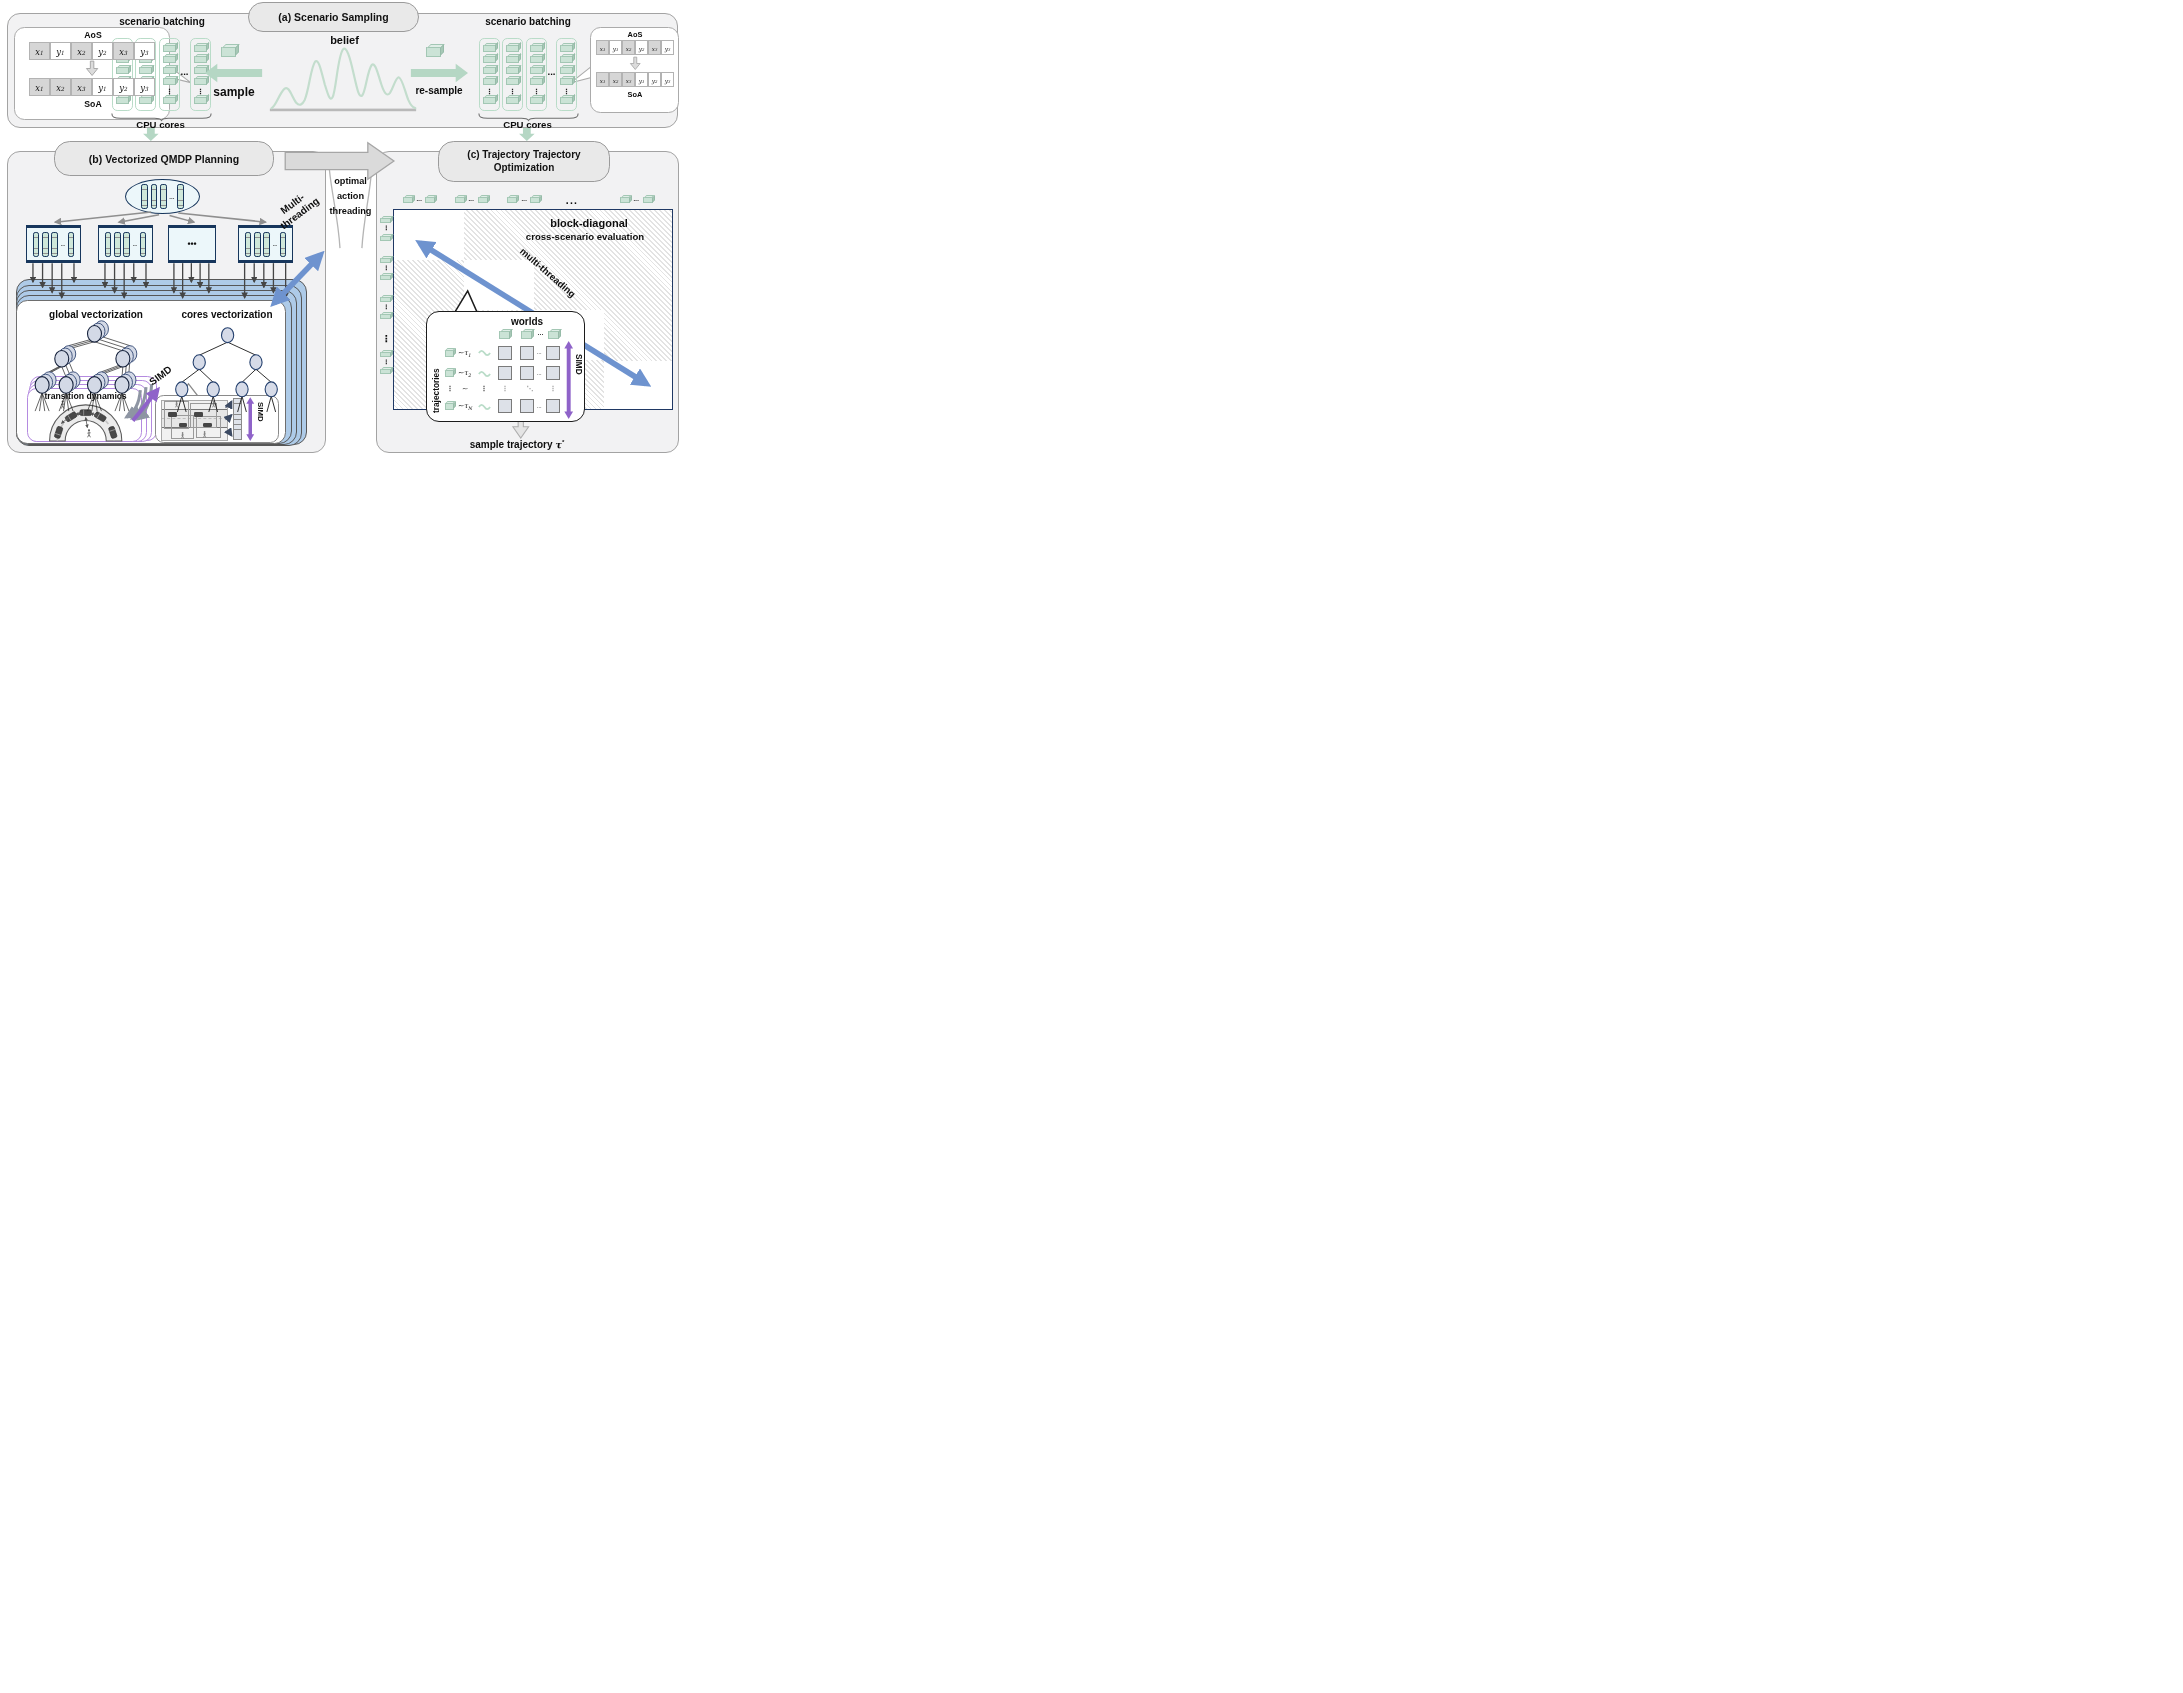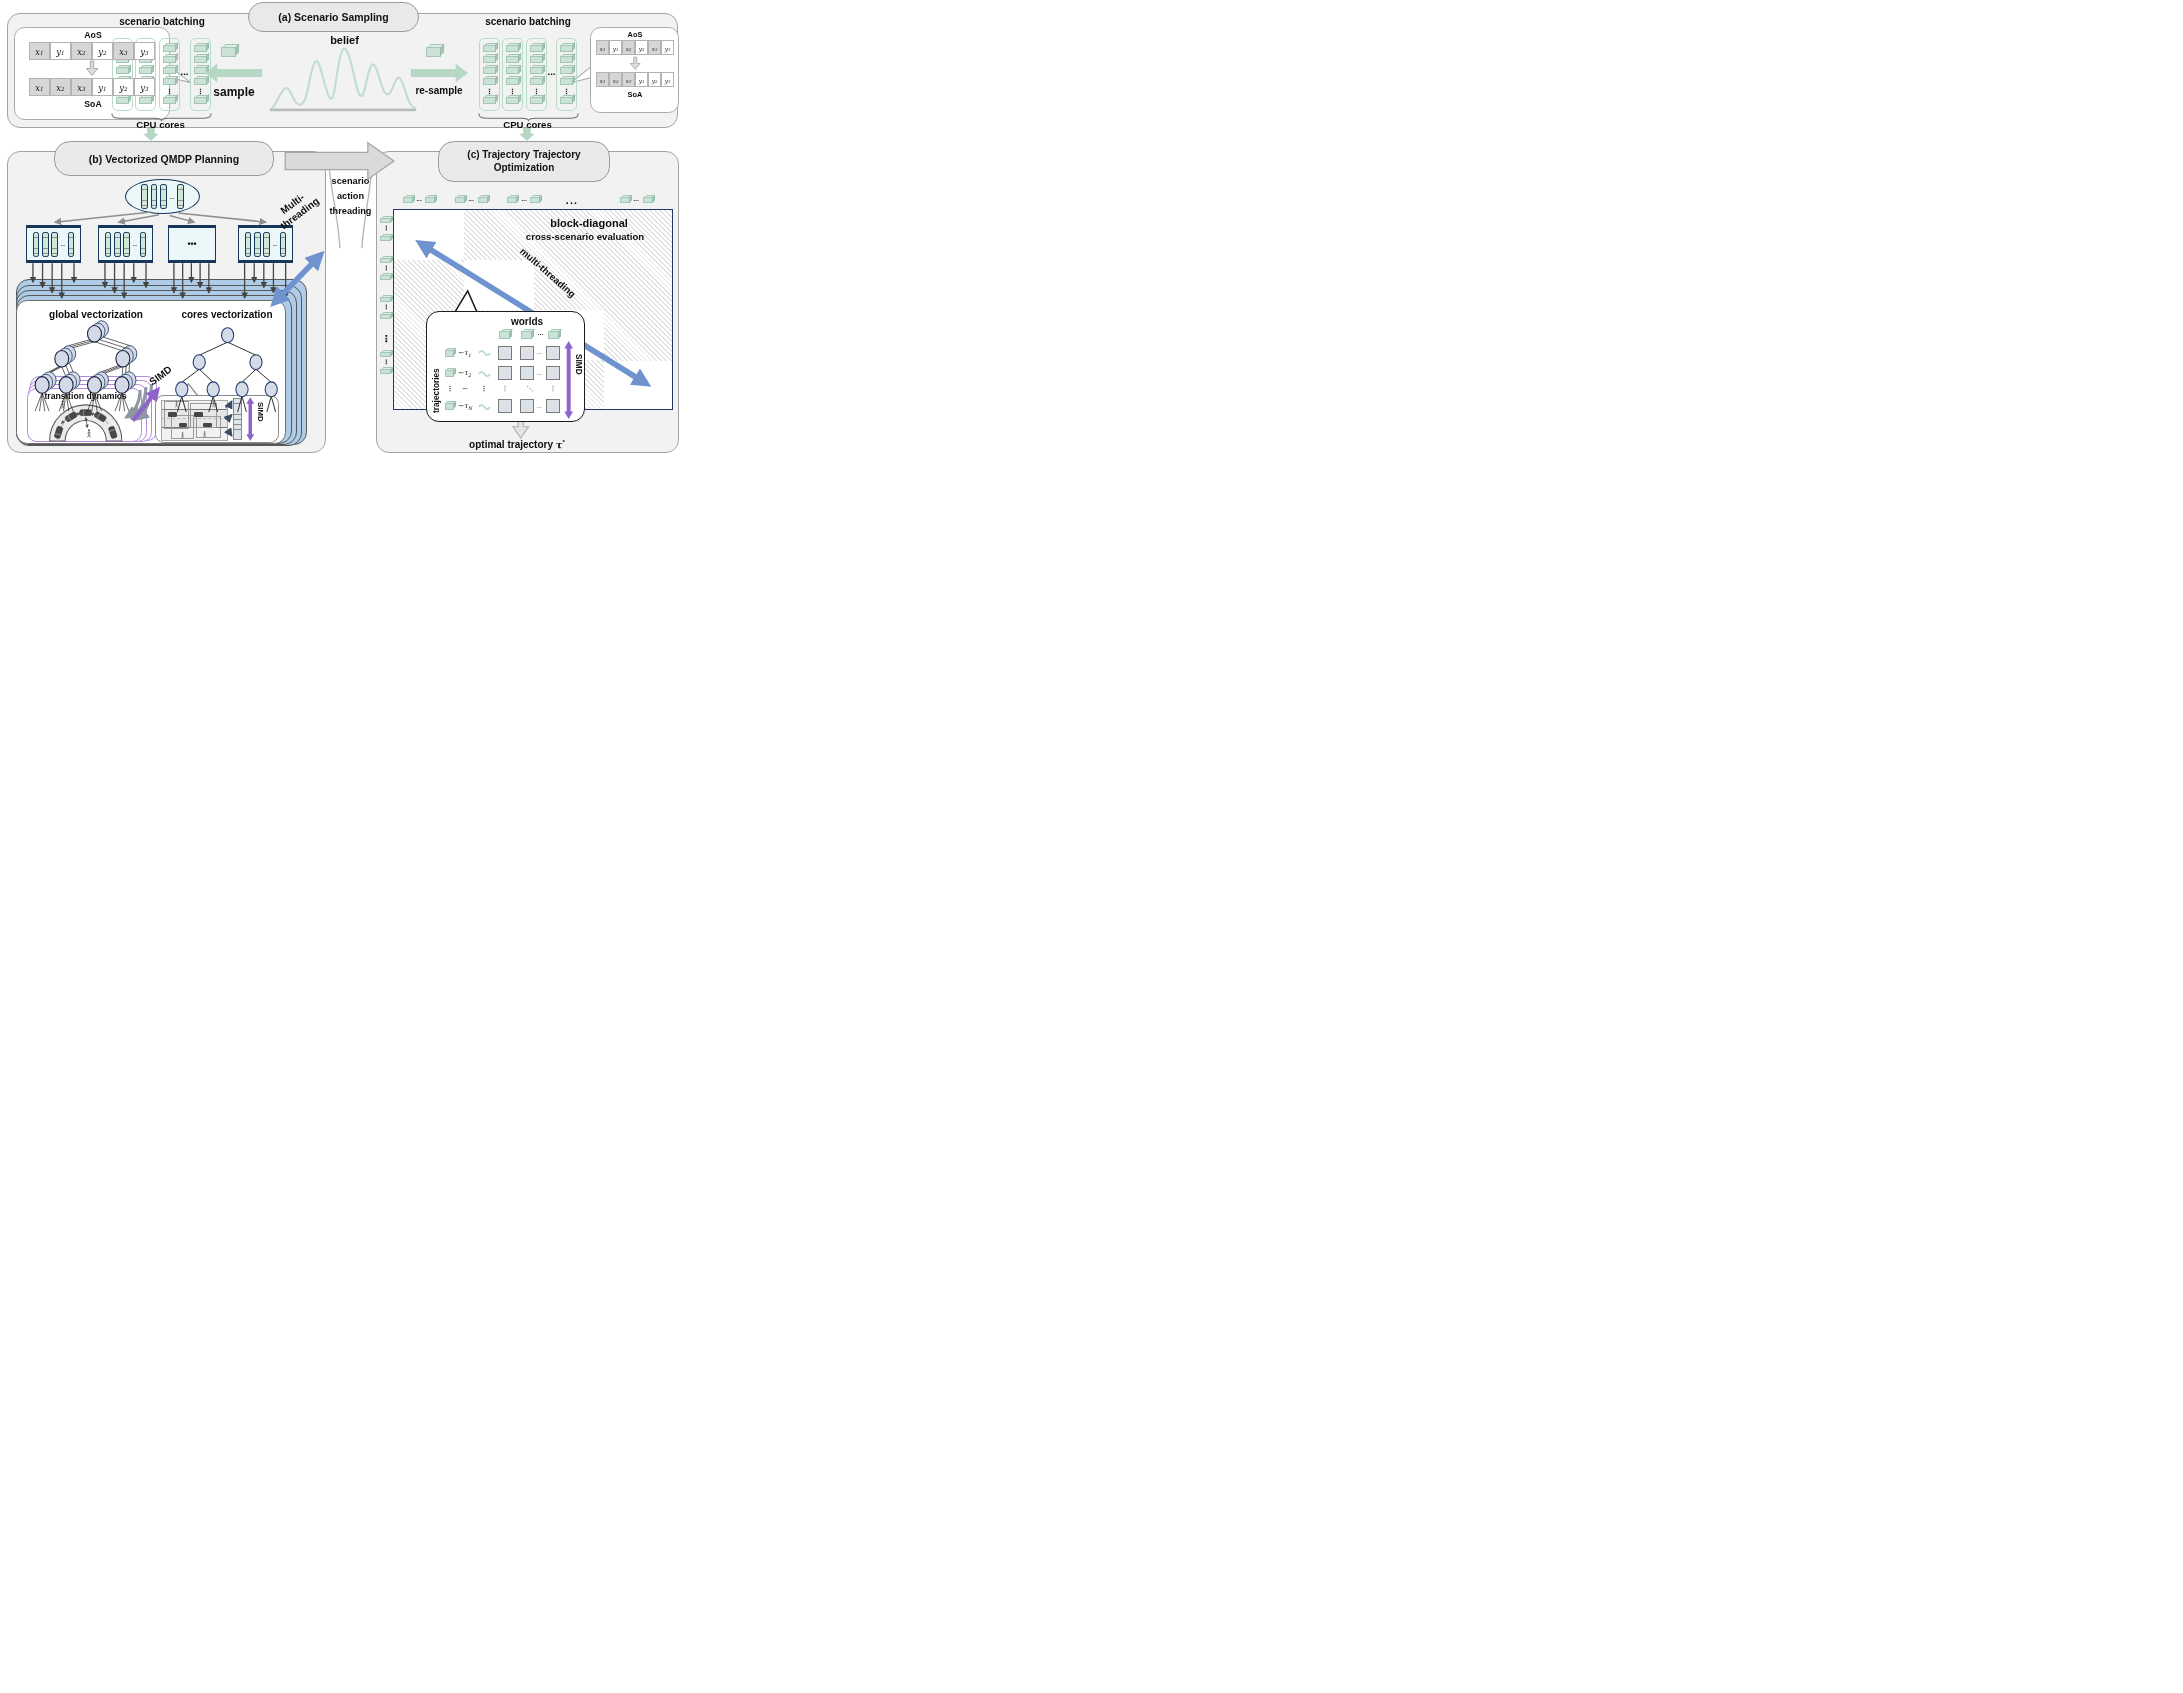--- a/index.html
+++ b/index.html
@@ -575,21 +575,21 @@
   </div>
 
   <svg style="left:325px;top:170px;z-index:1" width="51" height="79" viewBox="0 0 116 180">
     <path d="M10,0 C16,60 30,110 34,178 L84,178 C88,110 102,60 106,0 Z" fill="#fff"></path>
     <path d="M10,0 C16,60 30,110 34,178" fill="none" stroke="#b5b5b5" stroke-width="3"></path>
     <path d="M106,0 C102,60 88,110 84,178" fill="none" stroke="#b5b5b5" stroke-width="3"></path>
   </svg>
   <svg style="left:284px;top:141px;z-index:5" width="112" height="40" viewBox="0 0 256 92">
     <polygon points="2,26 192,26 192,4 252,46 192,88 192,66 2,66" fill="#dadada" stroke="#a6a6a6" stroke-width="3"></polygon>
   </svg>
-  <div class="lbl" style="left:325px;top:176px;width:51px;font-size:9.2px;z-index:4">scenario</div>
+  <div class="lbl" style="left:325px;top:176px;width:51px;font-size:9.2px;z-index:4">optimal</div>
   <div class="lbl" style="left:325px;top:191px;width:51px;font-size:9.2px;z-index:4">action</div>
   <div class="lbl" style="left:325px;top:206px;width:51px;font-size:9.2px;z-index:4">threading</div>
 
   <div class="panel" style="left:376px;top:151px;width:303px;height:302px"></div>
   <div class="pill" style="left:438px;top:141px;width:170px;height:39px;font-size:10px;line-height:1.25">
     <div>(c) Trajectory Trajectory</div>
     <div>Optimization</div>
   </div>
 
   <span class="cube cubeF" style="--w:9.6px;--h:5.7px;--d:2.6px;left:403px;top:197px"></span>
@@ -689,17 +689,17 @@
       <polygon points="13,0 3,17 23,17" fill="#8f63c9"></polygon>
         <polygon points="13,178 3,161 23,161" fill="#8f63c9"></polygon>
     </svg>
     <div class="vtext" style="position:absolute;left:147px;top:42px;height:48px;font-size:8.3px">SIMD</div>
   </div>
 
   <svg style="left:512px;top:412px;z-index:3" width="17.5" height="27" viewBox="0 0 40 62">
     <polygon points="14,2 26,2 26,34 38,34 20,60 2,34 14,34" fill="#e4e4e4" stroke="#aeaeae" stroke-width="2.5"></polygon>
   </svg>
   <div class="lbl" style="left:445px;top:438px;width:144px;font-size:10px;z-index:4">
-    <span>optimal trajectory</span>&nbsp;<span class="mser">τ</span><sup style="font-size:6.1px">*</sup>
+    <span>sample trajectory</span>&nbsp;<span class="mser">τ</span><sup style="font-size:6.1px">*</sup>
   </div>
 
 </div>
 
 
 </body></html>

